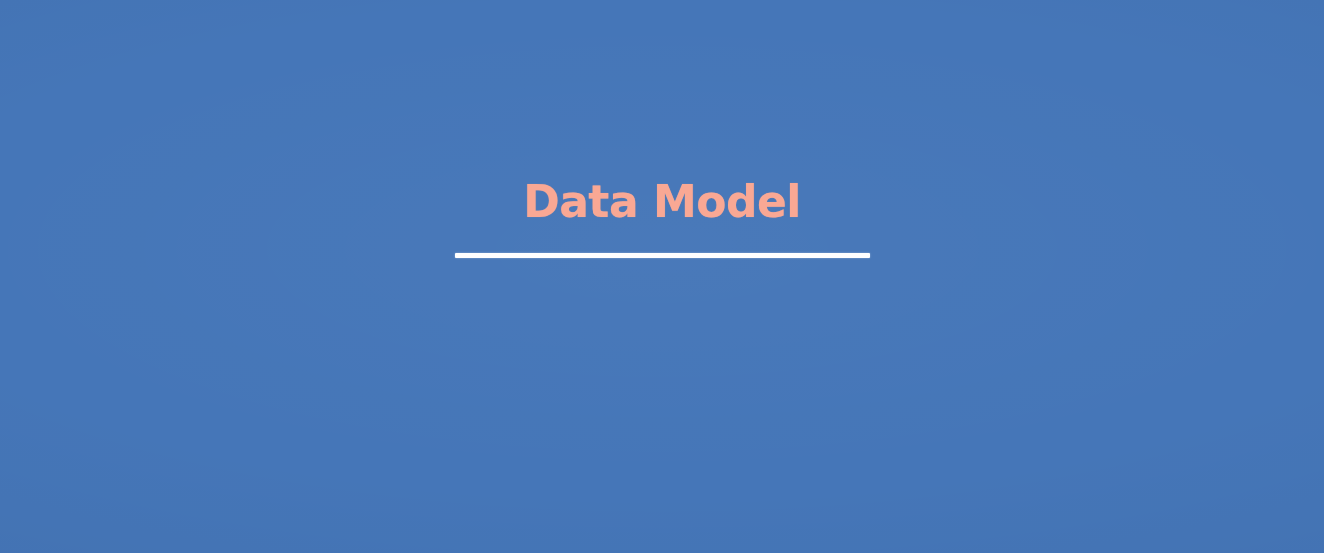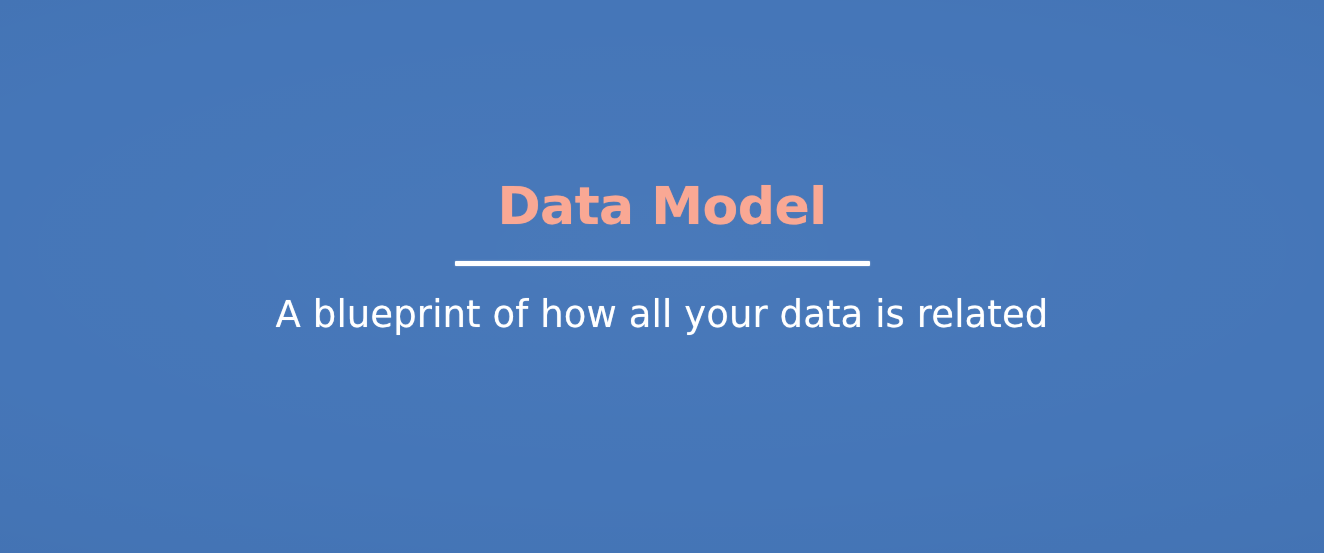--- a/index.html
+++ b/index.html
@@ -50,21 +50,21 @@
     display: flex;
     flex-direction: column;
     align-items: center;
   }
 
   .title {
     margin: 0;
     padding: 0;
     color: #f9a894;
     font-family: "DejaVu Sans", "Liberation Sans", sans-serif;
-    font-size: 52px;
+    font-size: 44px;
     font-weight: 700;
     letter-spacing: -0.5px;
     line-height: 1;
     text-align: center;
     margin-top: 180px;
     text-shadow: 0 0 1px rgba(249,168,148,0.55);
     white-space: nowrap;
   }
 
   .divider {
@@ -97,16 +97,15 @@
 </head>
 <body>
 
 <div id="slide">
   <div class="content-block">
 
     <h1 class="title">Data Model</h1>
 
     <hr class="divider">
 
-    <p class="subtitle">A blueprint of how all your data is related</p>
 
   </div>
 </div>
 
 </body></html>

